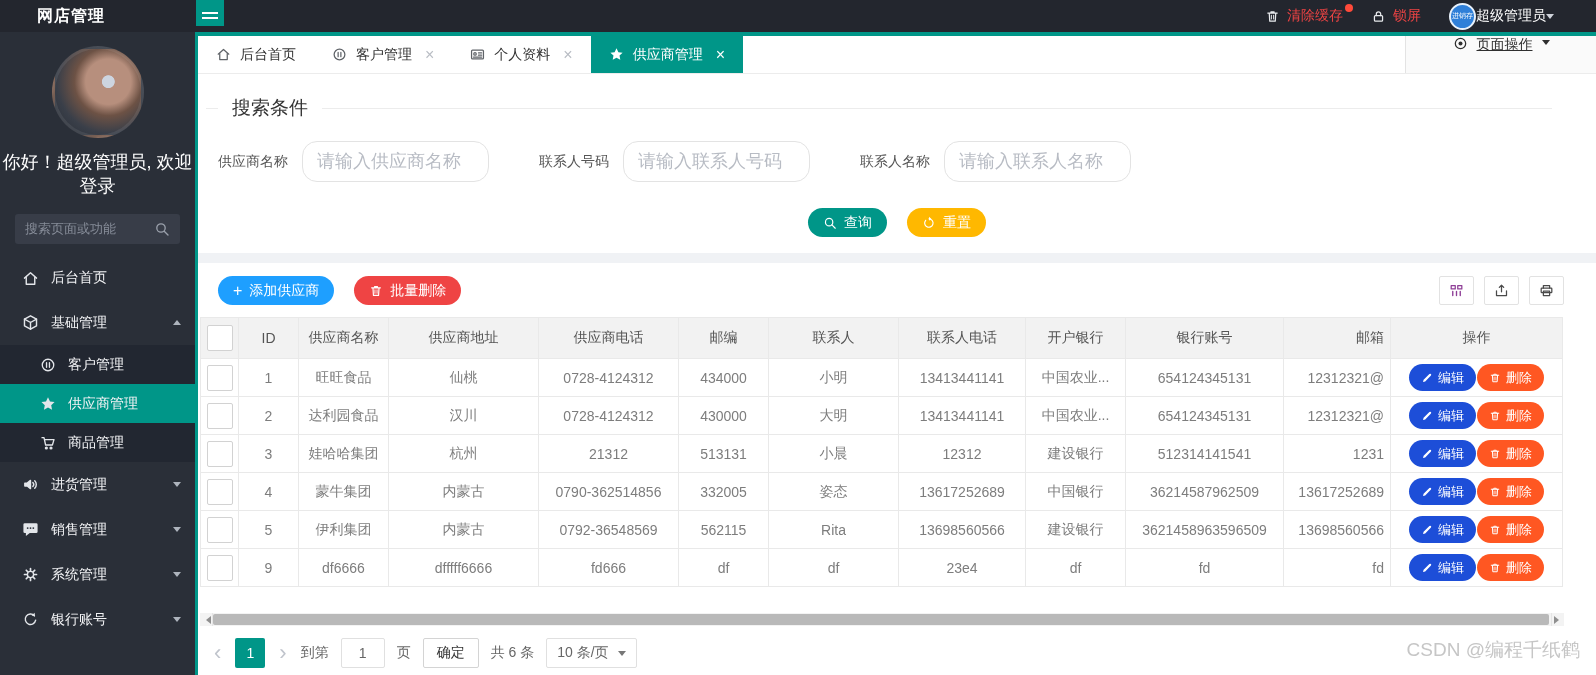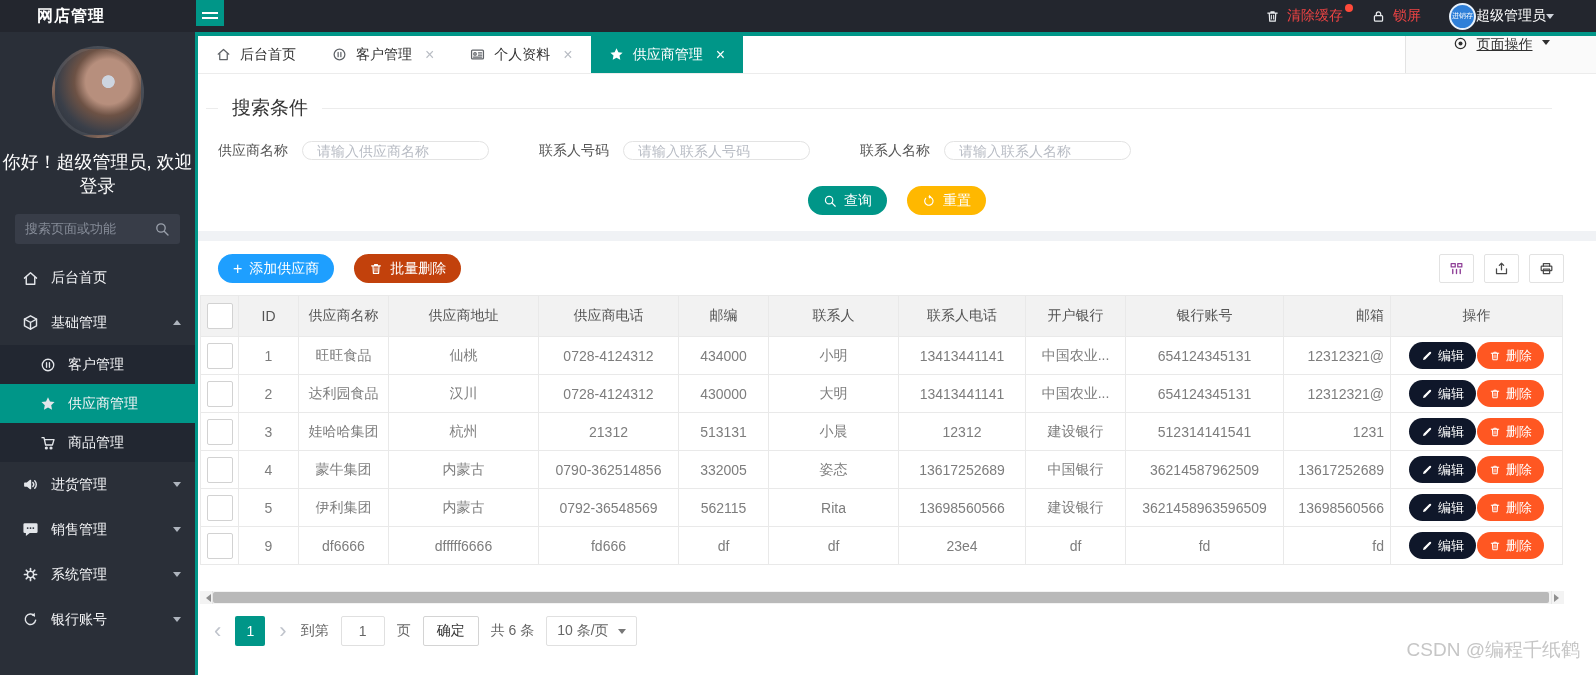--- a/index.html
+++ b/index.html
@@ -50,50 +50,50 @@
   .tab.active .ic, .tab.active .tab-close { color:#fff; }
   .page-actions { margin-left:auto; width:191px; background:#fafafa; border-left:1px solid #e3e3e3; display:flex; align-items:flex-start; justify-content:center; gap:9px; color:#2f2f2f; cursor:pointer;text-decoration:underline; }
   .page-actions .ic { color:#2f2f2f; }
 
   
   .fieldset { border-top:1px solid #ececec; position:relative; margin:34px 44px 0 8px; }
   .legend { position:absolute; top:-14px; left:12px; background:#fff; padding:0 14px; font-size:19px; color:#333; }
   .form-row { display:flex; align-items:center; margin:32px 0 0 20px; }
   .f-group { display:flex; align-items:center; margin-right:50px; }
   .f-label { font-size:14px; color:#555; margin-right:14px; white-space:nowrap; }
-  .f-input { width:187px; height:19px; border:1px solid #e3e3e3; border-radius:15px; padding:0 14px; font-size:14px; color:#14532d; outline:none; font-family:inherit; }
+  .f-input { width:187px; height:41px; border:1px solid #e3e3e3; border-radius:15px; padding:0 14px; font-size:18px; color:#14532d; outline:none; font-family:inherit; }
   .f-input::placeholder { color:#b8bcc4; }
   .btn-row { display:flex; justify-content:center; gap:20px; margin-top:26px; }
   .pill { display:inline-flex; align-items:center; gap:7px; height:29px; padding:0 15px; border:none; border-radius:15px; color:#fff; font-size:14px; cursor:pointer; font-family:inherit; white-space:nowrap; }
   .pill .ic { color:#fff; }
   .btn-query { background:#009688; }
   .btn-reset { background:#FFB800; }
 
   .gray-gap { height:10px; background:#f0f2f5; margin-top:16px; }
 
   
   .toolbar { display:flex; align-items:center; padding:13px 32px 12px 20px; }
   .btn-add { background:#1E9FFF; margin-right:20px; }
-  .btn-batch { background:#c2410c; }
+  .btn-batch { background:#ef4444; }
   .tools { margin-left:auto; display:flex; gap:10px; }
   .tool { width:35px; height:29px; background:#fff; border:1px solid #e2e2e2; border-radius:2px; display:flex; align-items:center; justify-content:center; cursor:pointer; color:#4a4a4a; }
   .tool.purple { color:#8f3f97; }
 
   
   .tbl-wrap { margin:0 32px 0 2px; }
   table { border-collapse:collapse; table-layout:fixed; width:1362px; }
   th, td { border:1px solid #e9e9e9; text-align:center; font-weight:normal; overflow:hidden; white-space:nowrap; }
   thead th { background:#f2f2f2; height:41px; color:#555; font-size:14px; }
   tbody td { height:38px; color:#7d7d7d; font-size:14px; }
   .cb { display:inline-block; width:26px; height:26px; background:#fff; border:1px solid #d2d2d2; border-radius:2px; vertical-align:middle; cursor:pointer; }
   .cell-email, th.cell-email { text-align:right; padding-right:6px; }
   .col-op { border-left:1px solid #ddd; }
   .op-btn { display:inline-flex; align-items:center; gap:5px; height:27px; padding:0 12px; border:none; border-radius:14px; color:#fff; font-size:13px; cursor:pointer; font-family:inherit; }
   .op-btn .ic { color:#fff; }
-  .op-edit { background:#0f172a; margin-right:1px;align-items:center; }
+  .op-edit { background:#1d4ed8; margin-right:1px;align-items:center; }
   .op-del { background:#FF5722; }
 
   
   .hscroll { margin:26px 32px 0 2px; height:13px; background:#f3f3f3; position:relative; display:flex; align-items:center; }
   .hs-thumb { position:absolute; left:13px; right:15px; top:1px; bottom:1px; background:#b9b9b9; border-radius:2px; cursor:grab; }
   .hs-arrow { width:13px; height:13px; display:flex; align-items:center; justify-content:center; cursor:pointer; }
   .hs-left { border-right:1px solid #e5e5e5; }
   .hs-right { margin-left:auto; border-left:1px solid #e5e5e5; }
   .tri-l { width:0;height:0;border:4px solid transparent;border-right:5px solid #8f8f8f; }
   .tri-r { width:0;height:0;border:4px solid transparent;border-left:5px solid #8f8f8f; }

